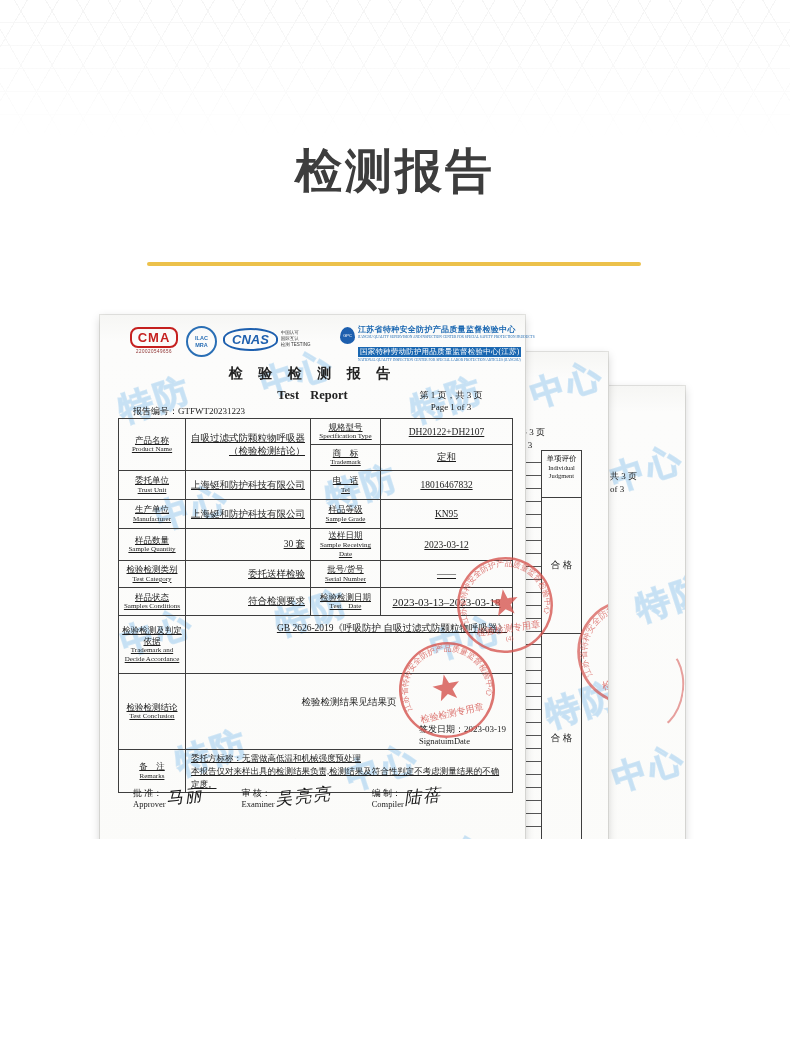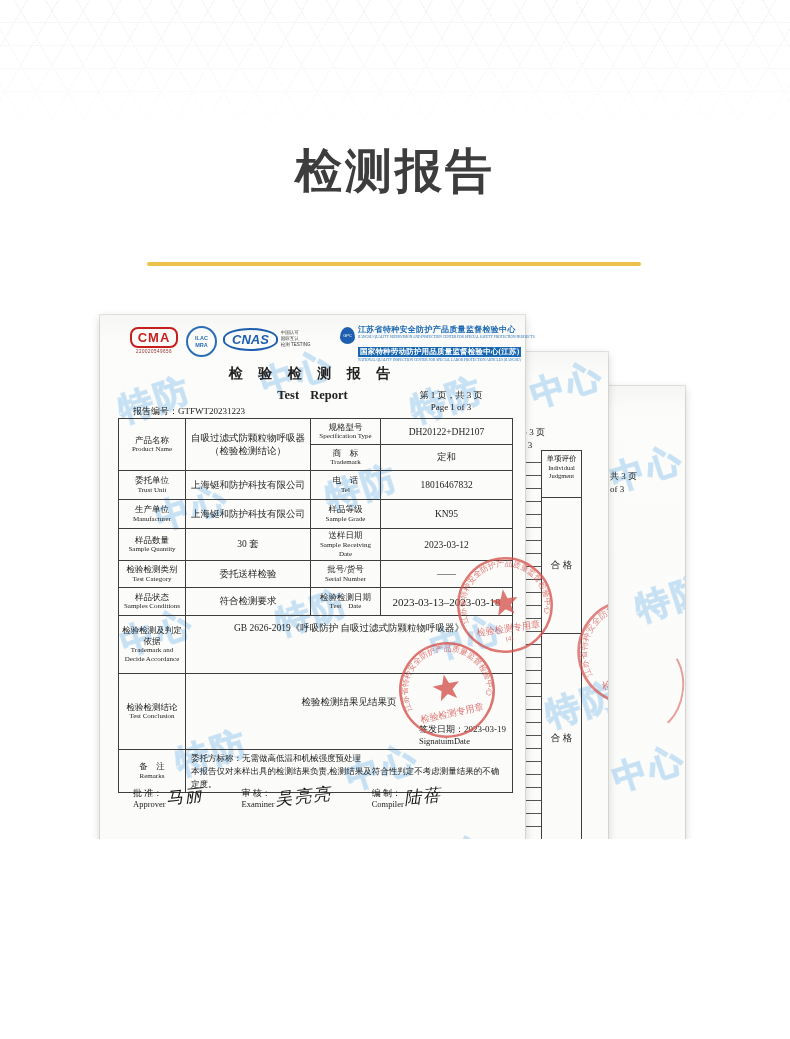--- a/index.html
+++ b/index.html
@@ -48,38 +48,38 @@
   .cnas-oval { border:2px solid #1d5fae; border-radius:50%/45%; padding:2px 7px; color:#1d5fae;
     font-family:"Liberation Sans",sans-serif; font-weight:700; font-style:italic; font-size:13px; }
   .cnas-side { font-size:4.5px; color:#333; line-height:1.35; font-family:"Liberation Sans",sans-serif; padding-top:2px; }
   .banner { position:absolute; left:240px; top:9px; width:186px; display:flex; gap:3px; }
   .banner-emblem { width:15px; height:17px; background:#1d5fae; border-radius:50% 50% 50% 50%/60% 60% 40% 40%;
     color:#fff; font-size:4px; display:flex; align-items:center; justify-content:center; flex:none;
     font-family:"Liberation Sans",sans-serif; margin-top:3px; }
   .banner-lines { flex:1; }
   .banner-cn1 { color:#1a67b1; font-weight:700; font-size:8px; letter-spacing:.3px; white-space:nowrap; }
   .banner-en { color:#1a67b1; font-size:3.5px; white-space:nowrap; transform-origin:left; line-height:1.3; }
-  .banner-cn2 { display:inline-block; background:#1a67b1; color:#fff; font-weight:700; font-size:7.5px;
+  .banner-cn2 { display:inline-block; background:#1a67b1; color:#fff; font-weight:400; font-size:7.5px;
     padding:0 2px; letter-spacing:.2px; white-space:nowrap; margin-top:1px;text-align:right; }
 
   .doc-title-cn { position:absolute; left:0; top:50px; width:425px; text-align:center;
     font-size:14px; font-weight:700; letter-spacing:6px; color:#222; }
   .doc-title-en { position:absolute; left:0; top:73px; width:425px; text-align:center;
     font-size:12.5px; font-weight:700; word-spacing:8px; color:#222; }
   .report-no { position:absolute; left:33px; top:90px; font-size:9px; color:#222; }
   .page-info { position:absolute; left:295px; top:74px; width:112px; text-align:center;
     font-size:9px; color:#222; line-height:1.35; }
 
   
   table.rpt { position:absolute; left:18px; top:103px; width:394px; border-collapse:collapse;
     table-layout:fixed; color:#1c1c1c; }
-  table.rpt td { border:1px solid #3e3e3e; vertical-align:middle; overflow:hidden; }
+  table.rpt td { border:1px solid #3e3e3e; vertical-align:middle; overflow:hidden;text-decoration:underline; }
   .lblc { text-align:center; font-size:8.5px; line-height:1.25; padding:1px 2px; }
   .lblc .en { display:block; font-size:7px; }
-  .vall { font-size:9.5px; text-align:center; padding:1px 5px; line-height:1.3; }
+  .vall { font-size:9.5px; text-align:right; padding:1px 5px; line-height:1.3; }
   .valc { font-size:9.5px; text-align:center; padding:1px 3px; }
   .concl-cell { position:relative; }
   .concl-text { position:absolute; left:0; top:22px; width:100%; text-align:center; font-size:9.5px; }
   .sign-block { position:absolute; right:6px; bottom:2px; text-align:left; font-size:9px; line-height:1.35; }
   .sign-block .en { font-size:8.5px; }
   .remarks-cell { font-size:8.5px; line-height:1.5; padding:2px 5px; }
 
   
   .sig-row { position:absolute; left:18px; top:472px; width:394px; display:flex; }
   .sig-group { display:flex; align-items:flex-start; }

